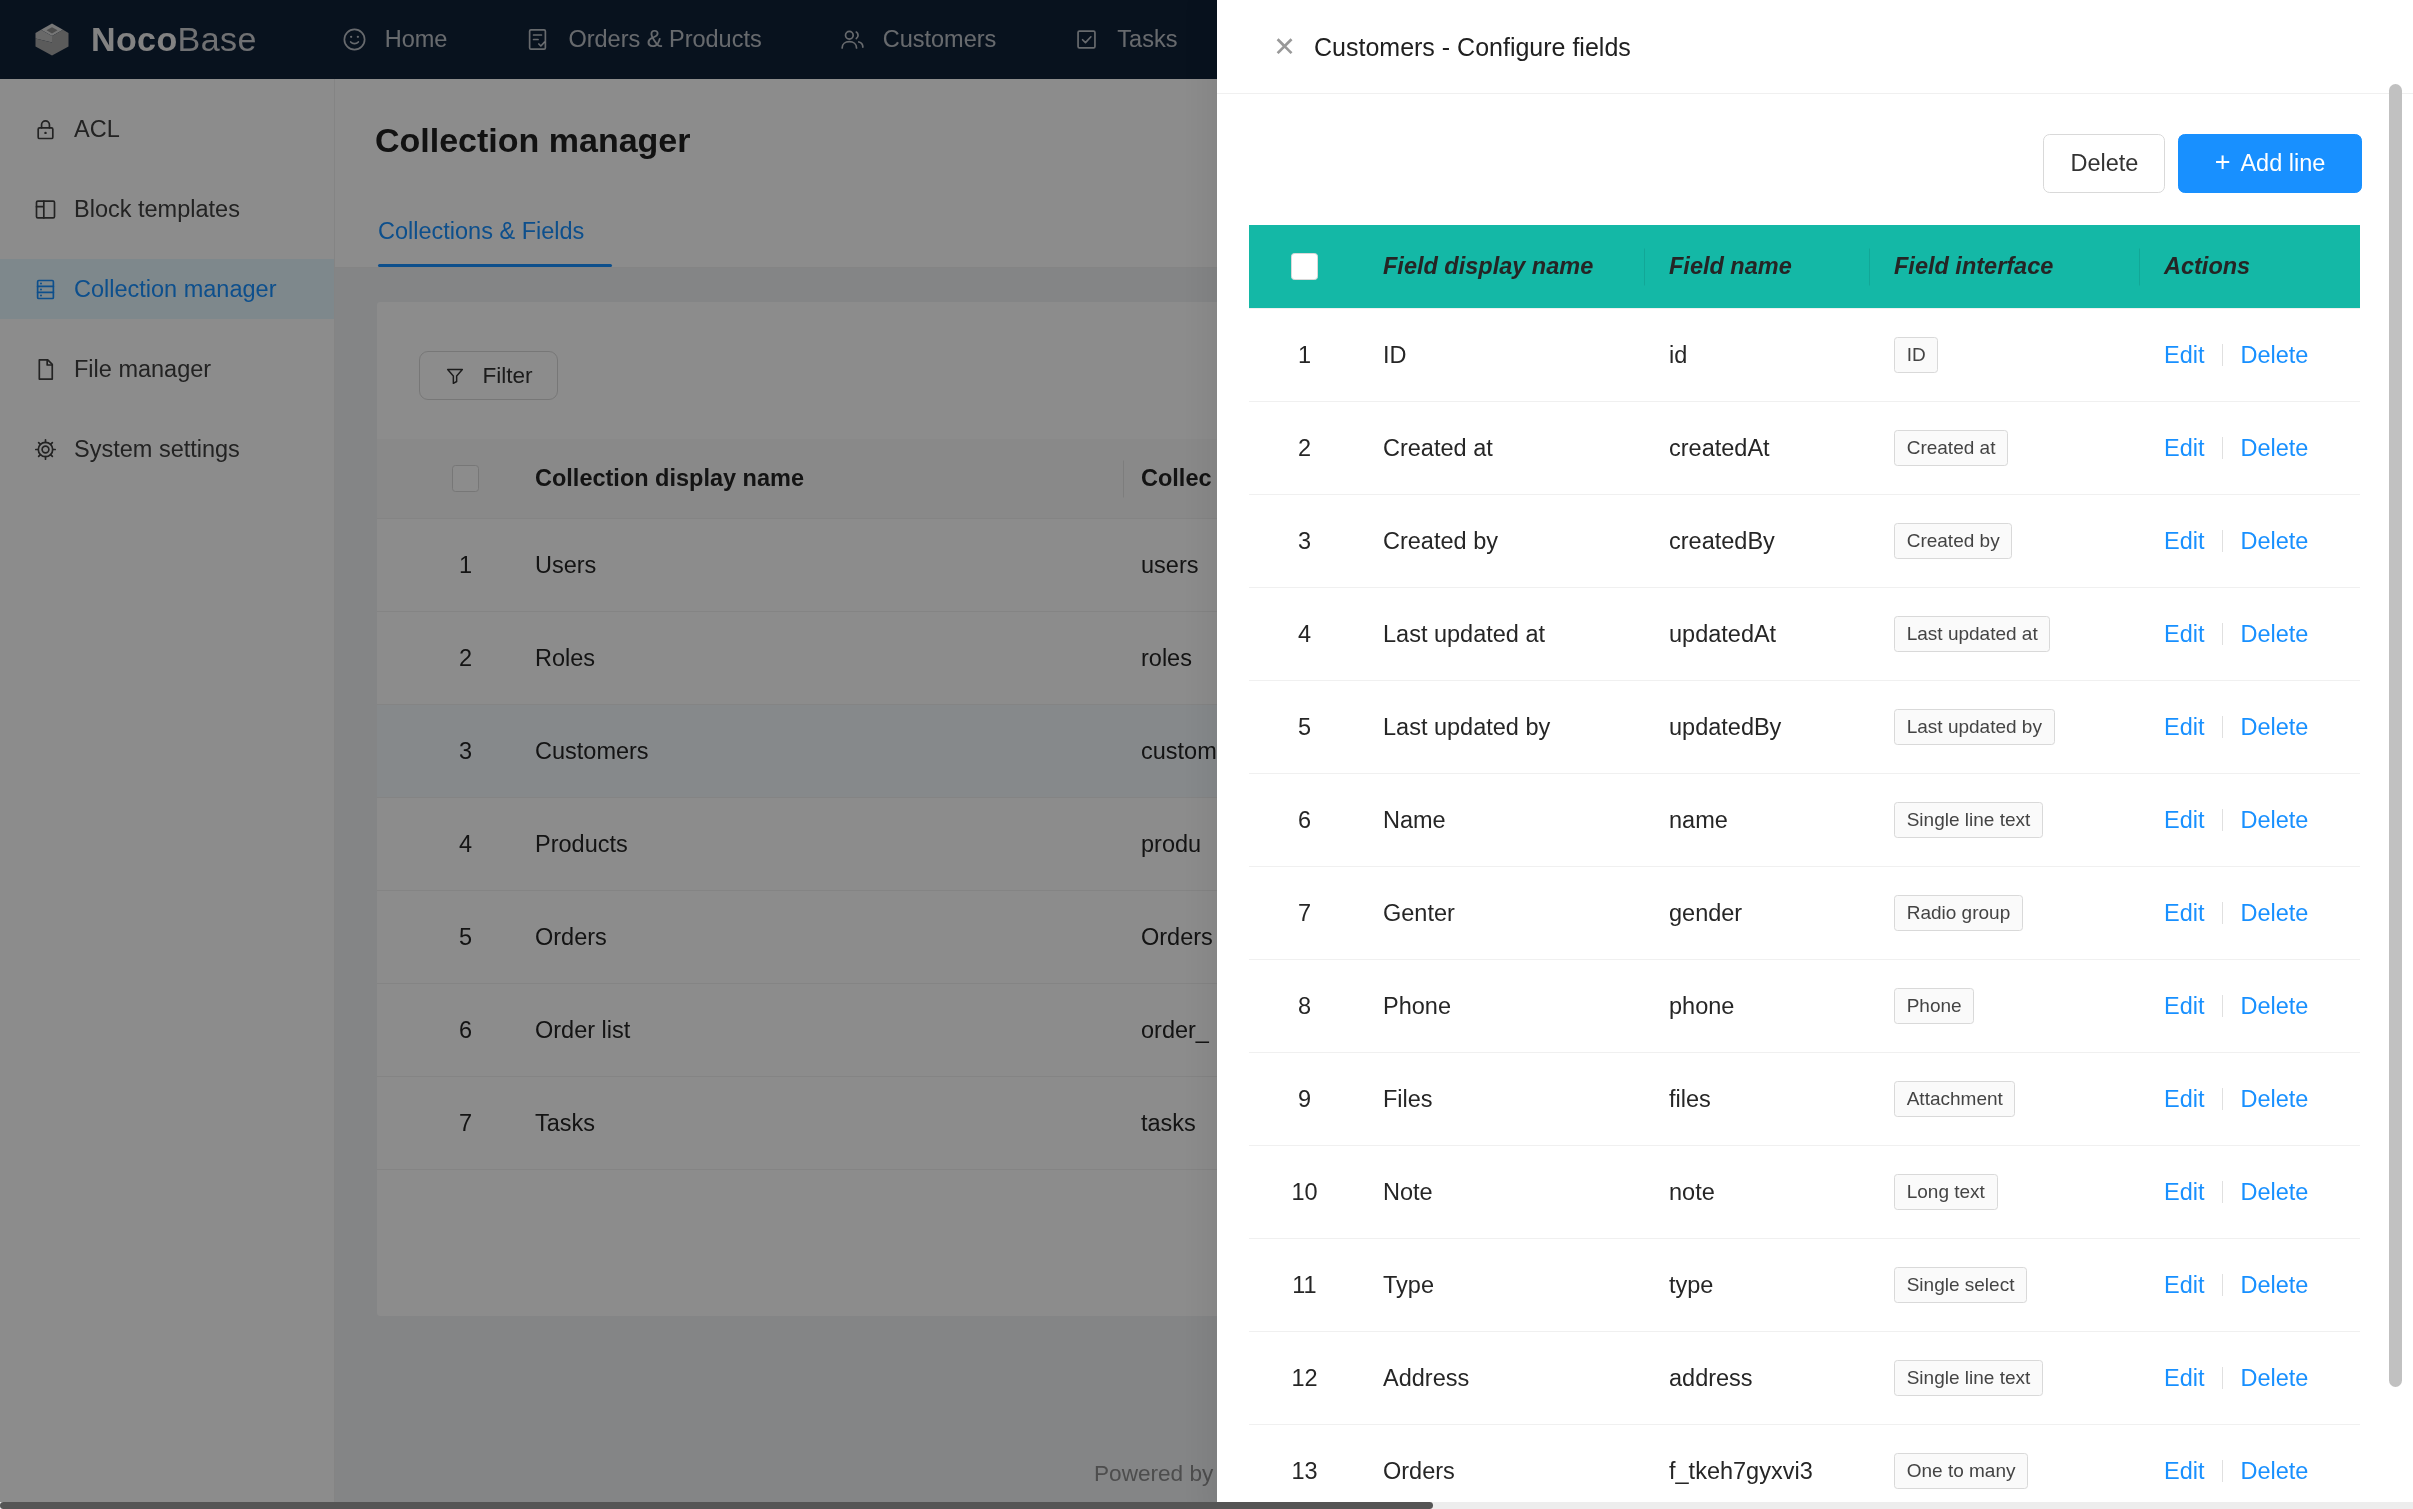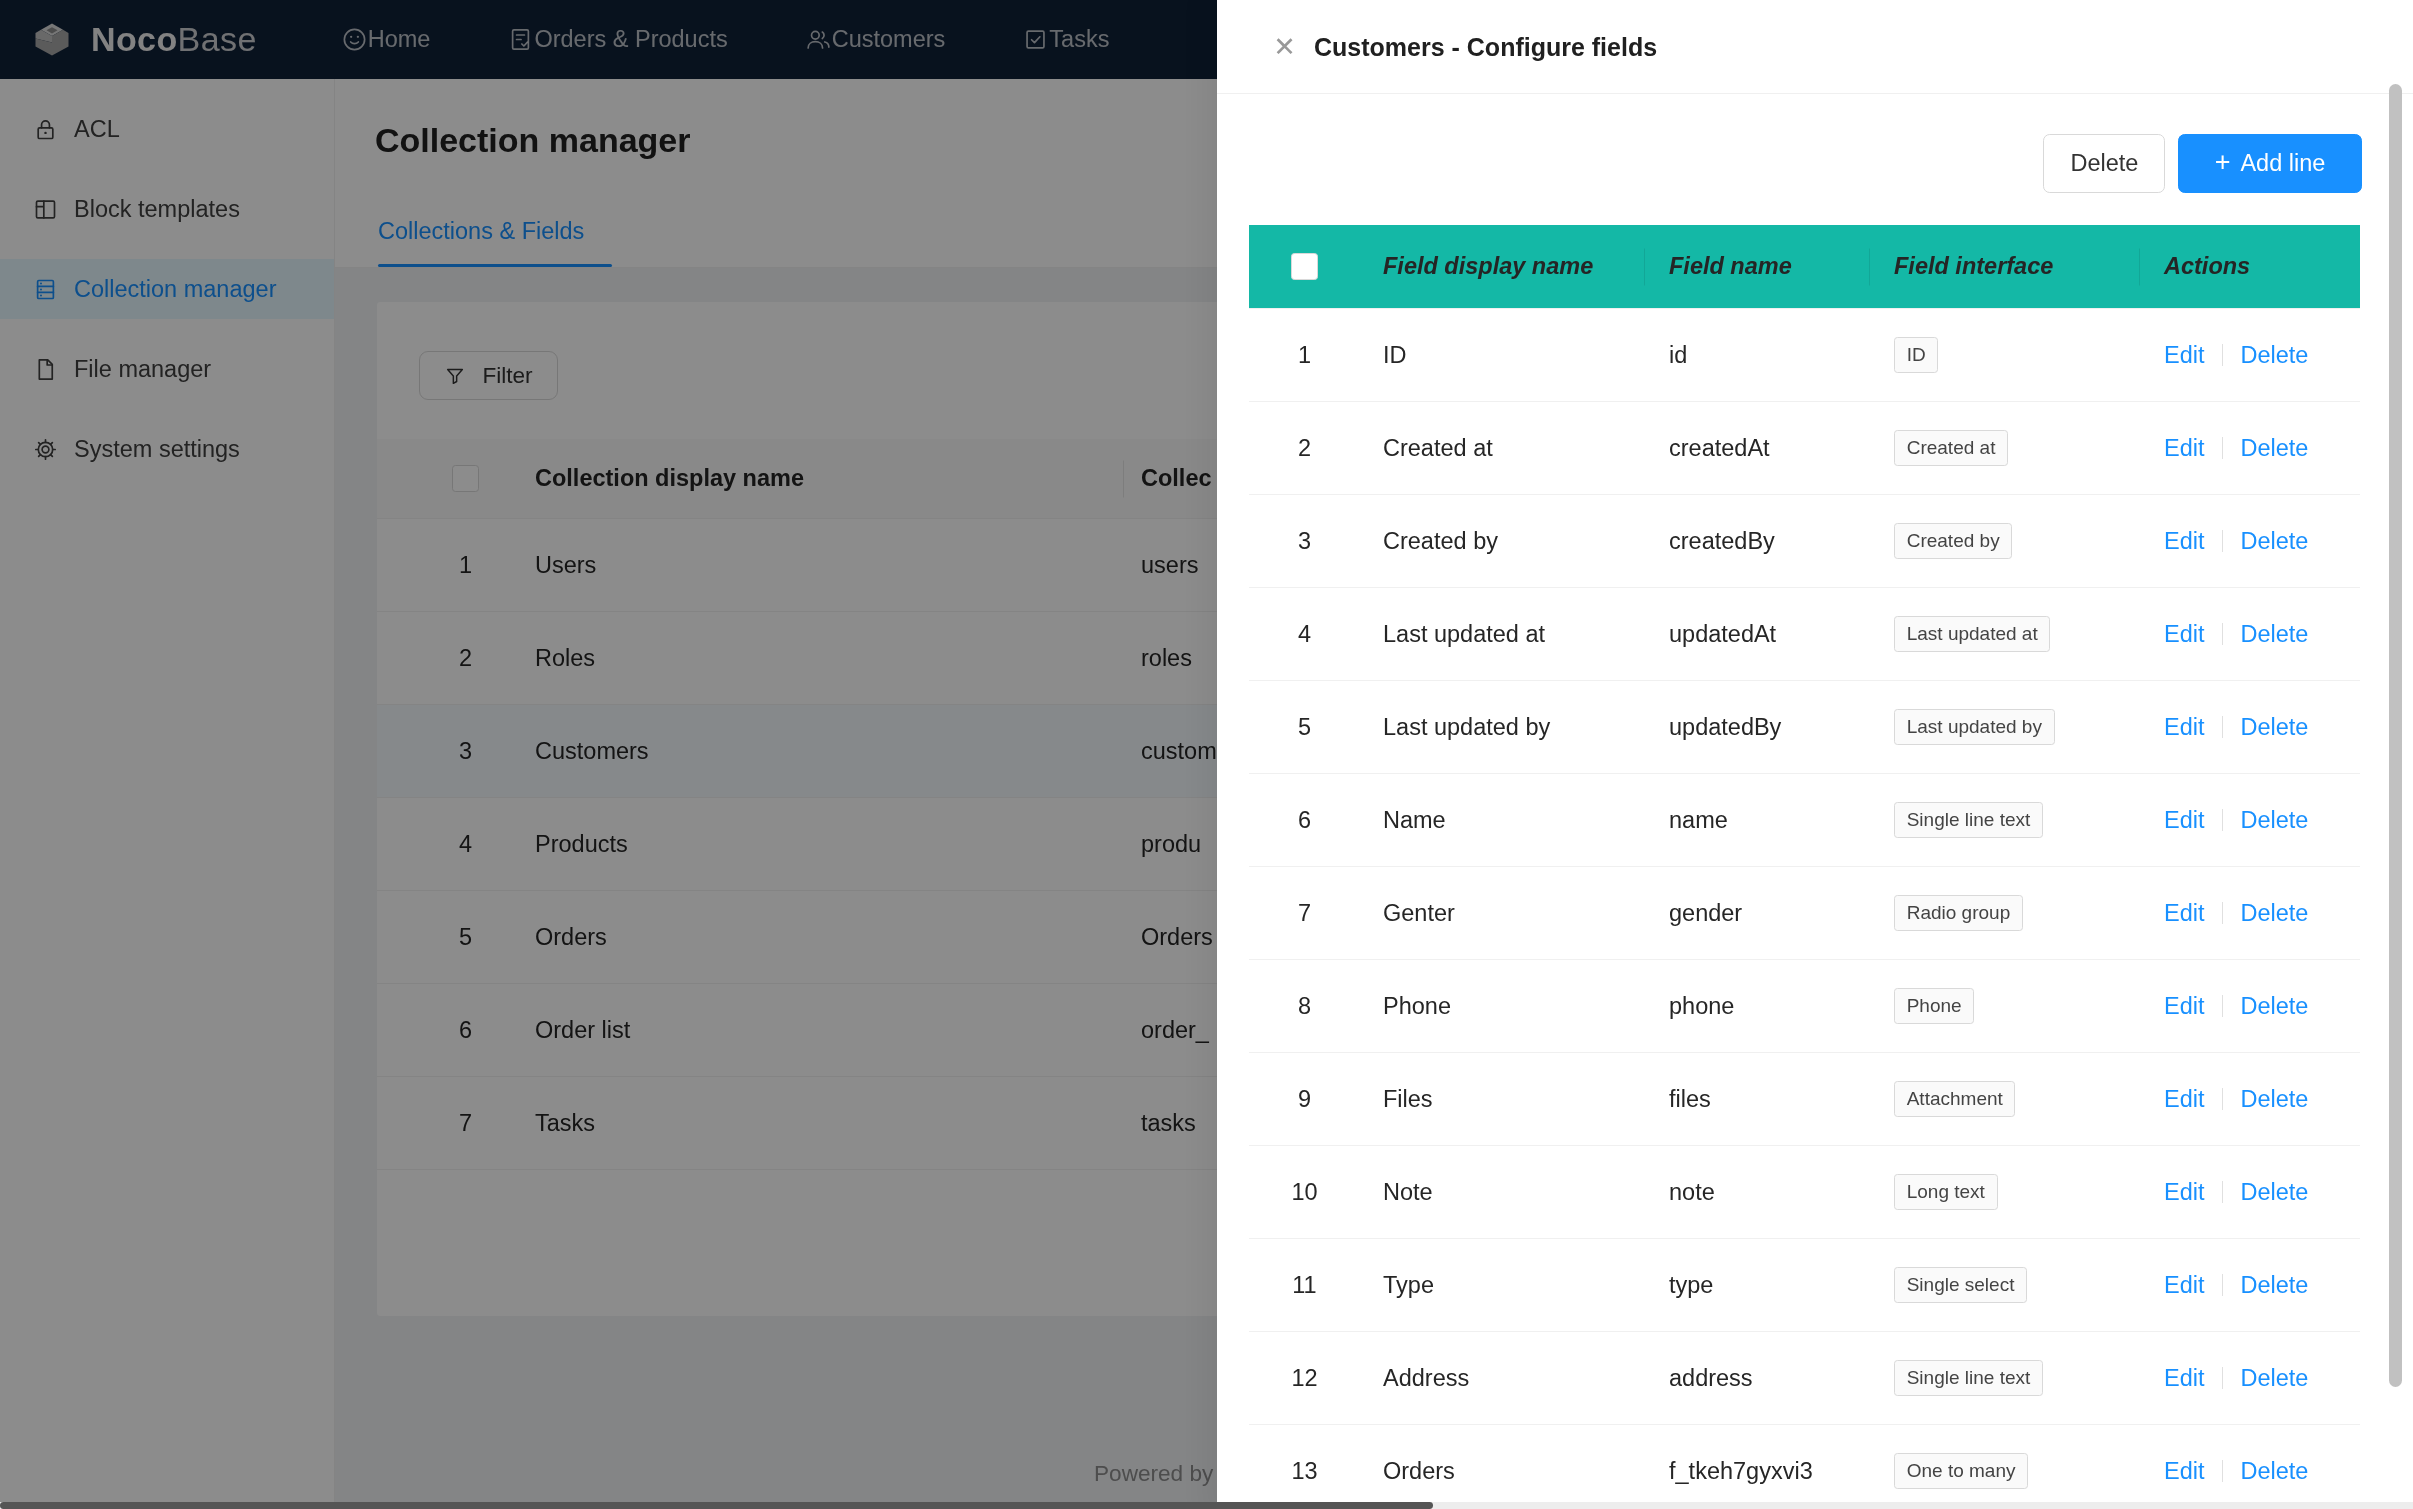--- a/index.html
+++ b/index.html
@@ -8,21 +8,21 @@
 
   
   .navbar { position:absolute; left:0; top:0; width:2413px; height:79px;
     background:#102138; display:flex; align-items:center; z-index:1; }
   .logo { display:flex; align-items:center; margin-left:30px; }
   .logo svg { width:44px; height:44px; }
   .logo-text { margin-left:17px; font-size:34px; color:#ededed; letter-spacing:0.4px; }
   .logo-noco { font-weight:800; }
   .logo-base { font-weight:300; opacity:.85; }
   .nav-menu { display:flex; align-items:center; margin-left:84px; gap:77px; }
-  .nav-item { display:flex; align-items:center; gap:0; color:rgba(255,255,255,0.72);
+  .nav-item { display:flex; align-items:center; gap:17px; color:rgba(255,255,255,0.72);
     font-size:23.5px; cursor:pointer; }
   .nav-item svg { width:27px; height:27px; stroke:rgba(255,255,255,0.72); fill:none;
     stroke-width:1.5; stroke-linecap:round; stroke-linejoin:round; }
 
   
   .sidebar { position:absolute; left:0; top:79px; width:335px; height:1430px;
     background:#ffffff; border-right:0.8px solid #f0f0f0; padding-top:20px; z-index:1; }
   .side-item { height:60px; margin-bottom:20px; display:flex; align-items:center;
     padding-left:32px; gap:15px; font-size:23.5px; color:#404040; cursor:pointer; }
   .side-item svg { width:27px; height:27px; stroke:#404040; fill:none;
@@ -71,21 +71,21 @@
 
   
   .drawer { position:absolute; left:1217px; top:0; width:1197px; height:1509px;
     background:#ffffff; z-index:50; box-shadow:-7.5px 0 23.5px 6.7px rgba(0,0,0,0.05);
     overflow:hidden; }
   .drawer-header { position:relative; height:94px; border-bottom:0.8px solid #f0f0f0; }
   .drawer-close { position:absolute; left:49px; top:50%; transform:translateY(-50%);
     font-size:27px; color:#999; cursor:pointer; width:37px; height:37px; display:flex;
     align-items:center; justify-content:center; }
   .drawer-title { position:absolute; left:97px; top:50%; transform:translateY(-50%);
-    font-size:25px; font-weight:700; color:#202020; }
+    font-size:25px; font-weight:400; color:#202020; }
 
   .drawer-actions { position:absolute; top:134px; right:52px; display:flex; gap:12.6px; }
   .btn { height:59px; border-radius:6.7px; font-size:23.5px; display:flex; align-items:center;
     justify-content:center; cursor:pointer; }
   .btn-default { width:122px; background:#fff; border:0.8px solid #d9d9d9; color:#333; }
   .btn-primary { width:184px; background:#1890ff; border:0.8px solid #1890ff; color:#fff; gap:10px; }
   .btn-primary .plus { font-size:27px; font-weight:300; margin-top:-2.5px; }
 
   .d-table { position:absolute; left:32px; top:225px; width:1111px; }
   .d-row { display:grid; grid-template-columns:134px 286px 225px 270px 197px;

